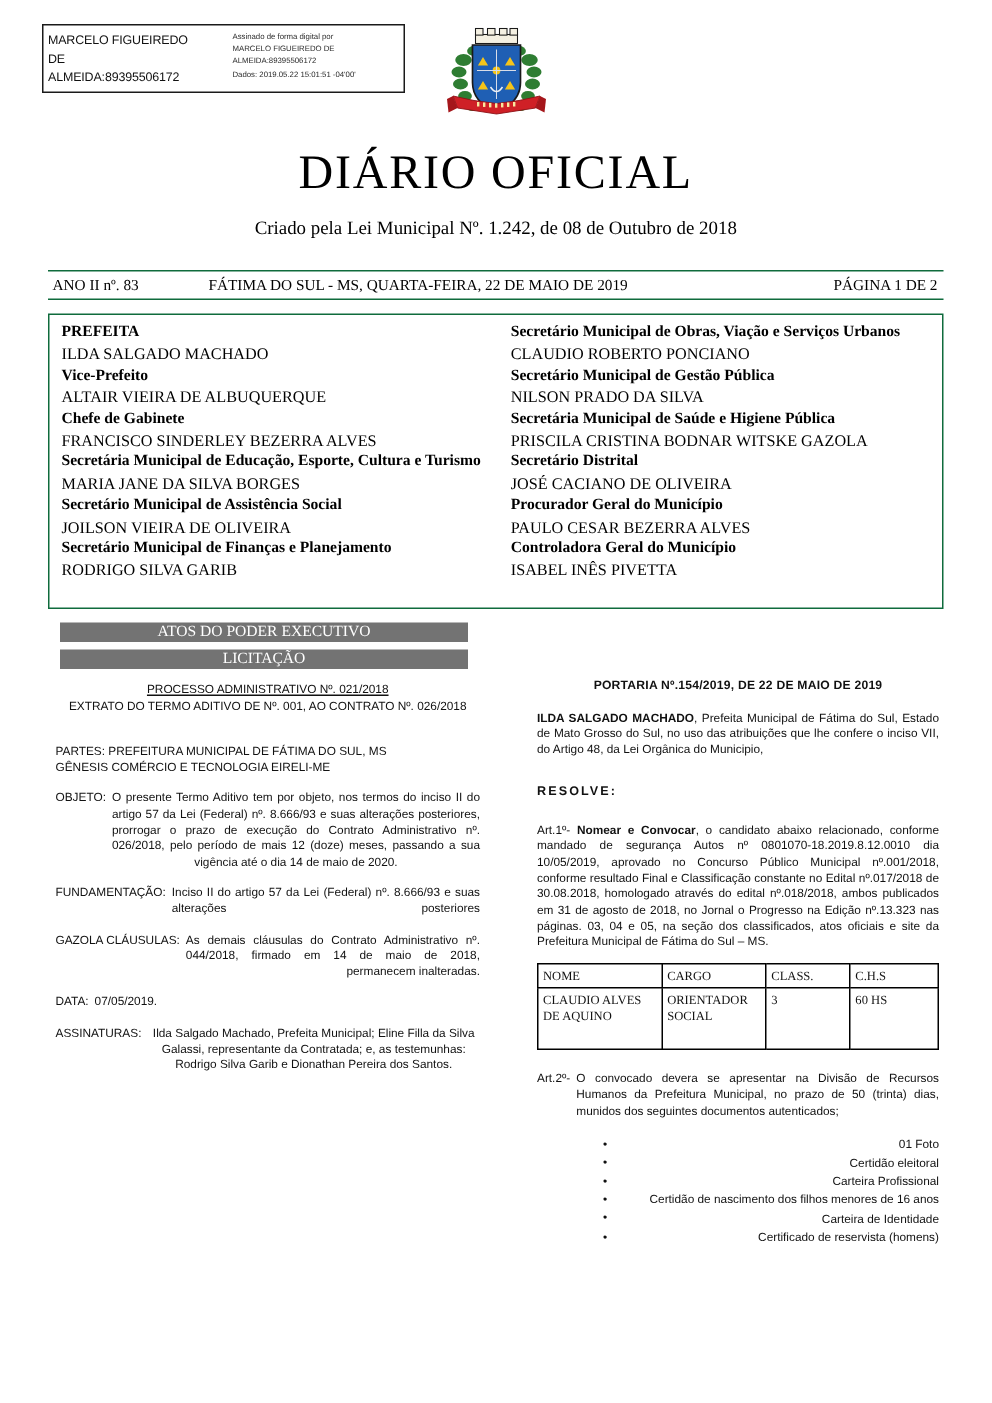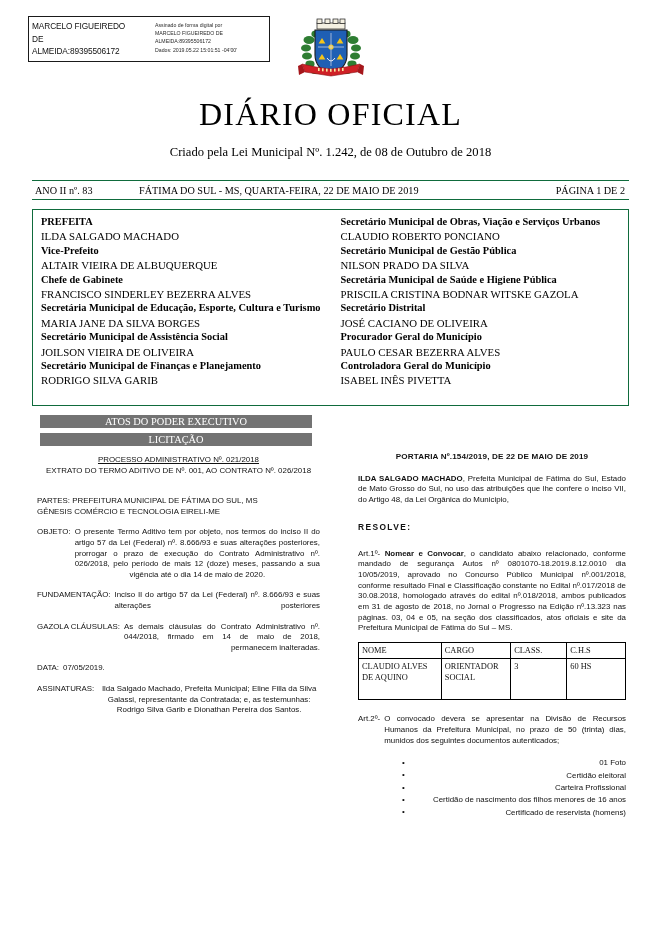--- a/index.html
+++ b/index.html
@@ -439,17 +439,18 @@
     <div class="field" style="margin-top:14px;">
       <div class="field-label">Art.2º-</div>
       <div class="field-body">O convocado devera se apresentar na Divisão de Recursos Humanos da          Prefeitura Municipal, no prazo de 50 (trinta) dias, munidos dos seguintes documentos autenticados;</div>
     </div>
 
     <ul class="docs">
       <li>01 Foto</li>
       <li>Certidão eleitoral</li>
       <li>Carteira Profissional</li>
       <li>Certidão de  nascimento dos filhos menores de 16 anos</li>
+      <li>Carteira de Identidade</li>
       <li>Certificado de reservista (homens)</li>
     </ul>
   </div>
 
 </div>
 
 </body></html>

